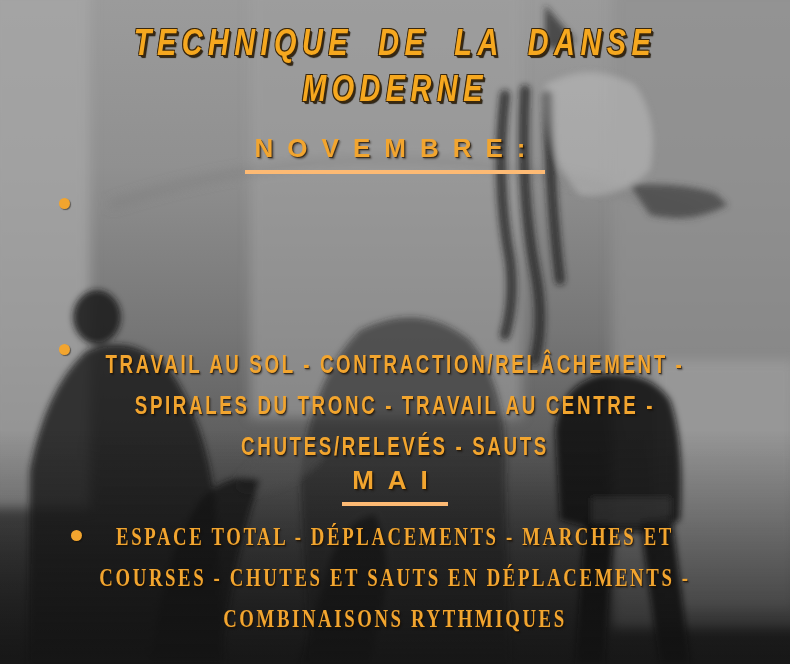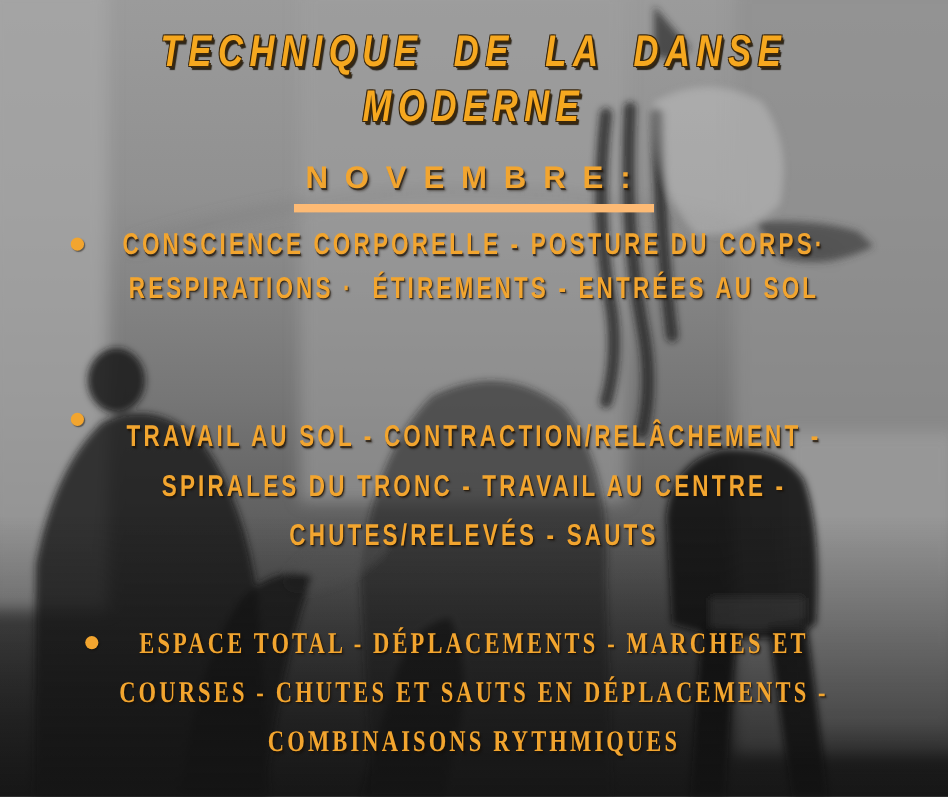--- a/index.html
+++ b/index.html
@@ -46,21 +46,21 @@
       3px 3px 1px rgba(25,16,4,.85);
   }
   .heading{
     letter-spacing:0;
   }
   .heading .hd{
     display:inline-block;
     font-size:26px;
     letter-spacing:14px;
     padding:0 6px 6px 10px;
-    border-bottom:7px solid #fdba74;
+    border-bottom:4px solid #fdba74;
     text-shadow:1px 1px 0 rgba(35,22,4,.65), 2px 2px 2px rgba(20,12,0,.45);
   }
   .hd-1{top:133px;}
   .hd-2{top:283px;}
   .hd-3{top:465px;}
 
   .list{position:absolute;left:0;width:100%;}
   .list-1{top:186px;}
   .list-1 .line{line-height:36px;}
   .list-2{top:344px;}
@@ -147,32 +147,31 @@
 
     <div class="txt title">
       <span class="line">TECHNIQUE DE LA DANSE</span>
       <span class="line">MODERNE</span>
     </div>
 
     <div class="txt heading hd-1">
       <span class="hd">NOVEMBRE:</span>
     </div>
     <span class="dot dot-1"></span>
-    <div class="txt list list-1">
-      <span class="line">CONSCIENCE CORPORELLE - POSTURE DU CORPS·</span>
-      <span class="line">RESPIRATIONS ·  ÉTIREMENTS - ENTRÉES AU SOL</span>
-    </div>
 
     <span class="dot dot-2"></span>
     <div class="txt list list-2">
       <span class="line">TRAVAIL AU SOL - CONTRACTION/RELÂCHEMENT -</span>
       <span class="line">SPIRALES DU TRONC - TRAVAIL AU CENTRE -</span>
       <span class="line">CHUTES/RELEVÉS - SAUTS</span>
     </div>
 
+    <div class="txt heading hd-3">
+      <span class="hd">MAI</span>
+    </div>
     <span class="dot dot-3"></span>
     <div class="txt list list-3">
       <span class="line">ESPACE TOTAL - DÉPLACEMENTS - MARCHES ET</span>
       <span class="line">COURSES - CHUTES ET SAUTS EN DÉPLACEMENTS -</span>
       <span class="line">COMBINAISONS RYTHMIQUES</span>
     </div>
 
   </div>
 </div>
 

